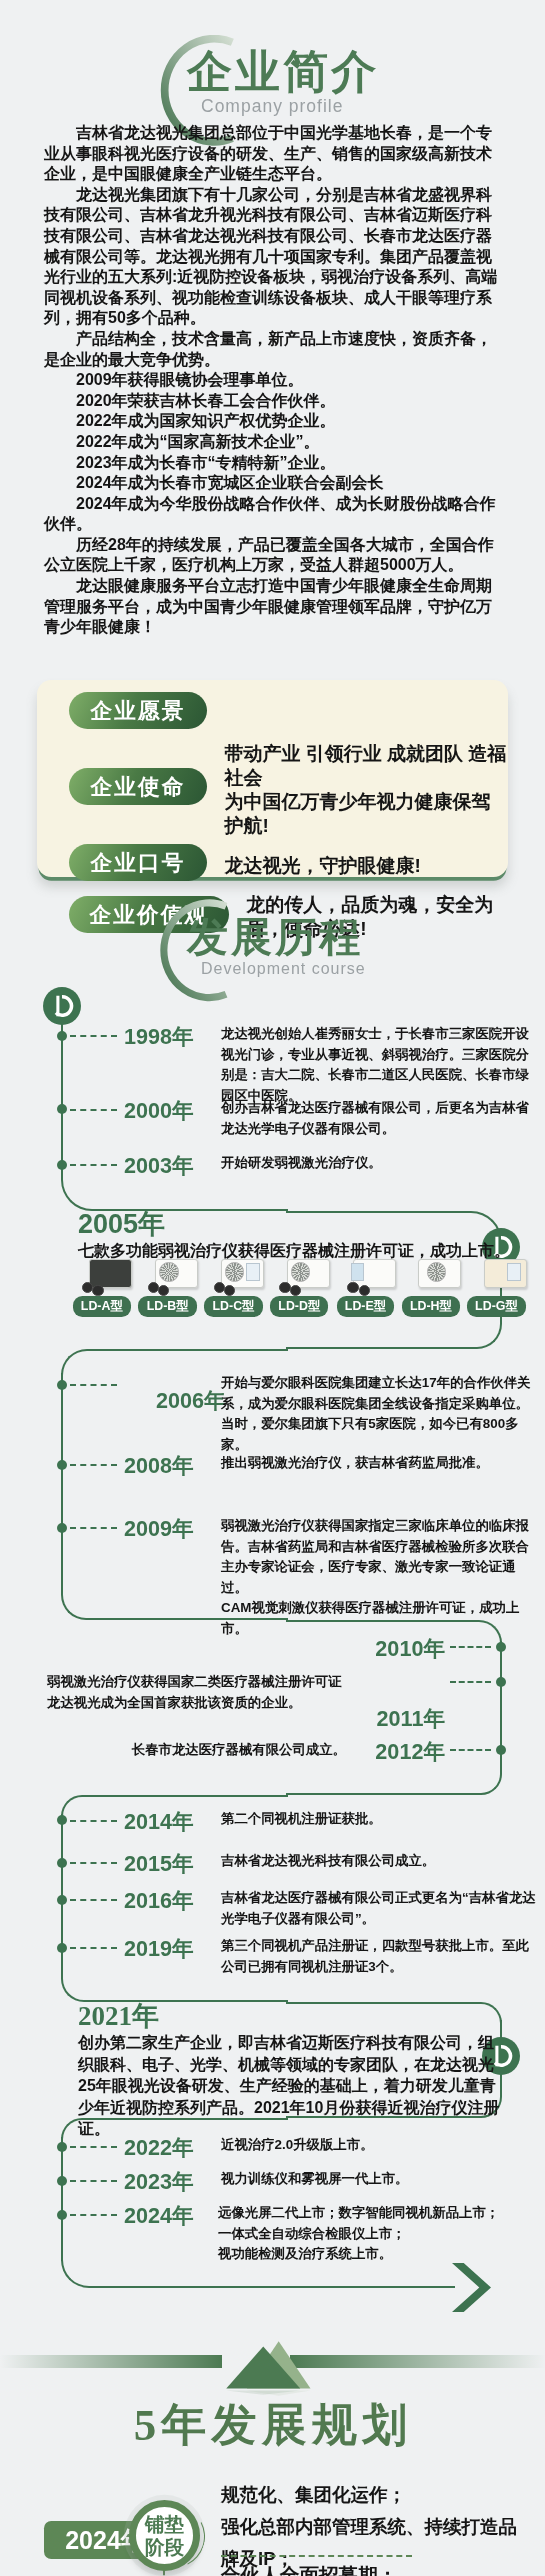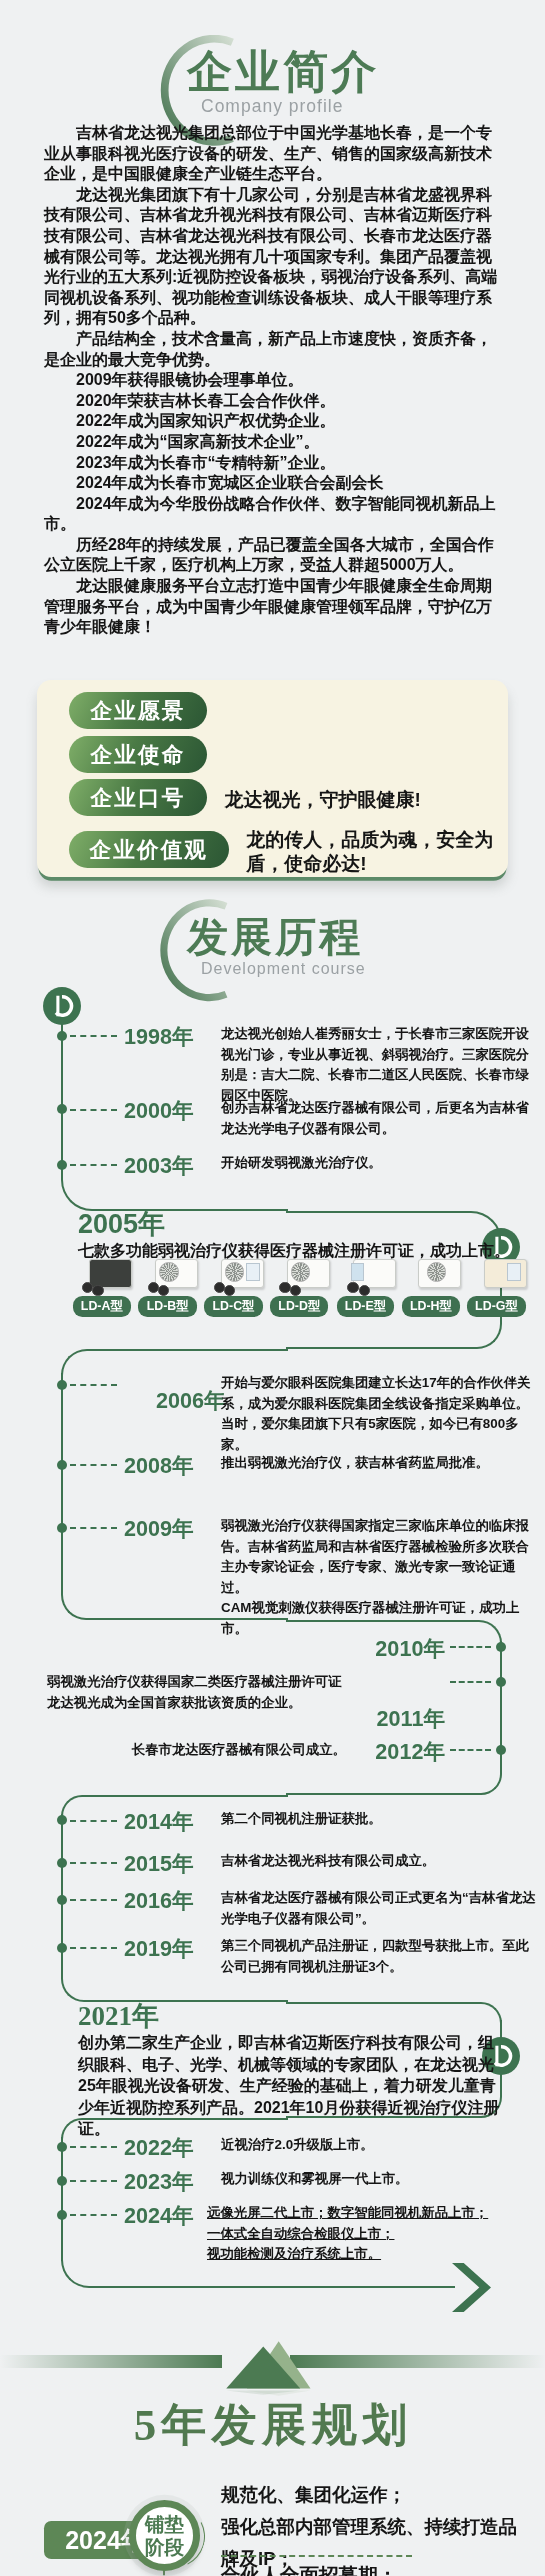--- a/index.html
+++ b/index.html
@@ -105,31 +105,33 @@
   <div id="intro">
     <p>吉林省龙达视光集团总部位于中国光学基地长春，是一个专业从事眼科视光医疗设备的研发、生产、销售的国家级高新技术企业，是中国眼健康全产业链生态平台。</p>
     <p>龙达视光集团旗下有十几家公司，分别是吉林省龙盛视界科技有限公司、吉林省龙升视光科技有限公司、吉林省迈斯医疗科技有限公司、吉林省龙达视光科技有限公司、长春市龙达医疗器械有限公司等。龙达视光拥有几十项国家专利。集团产品覆盖视光行业的五大系列:近视防控设备板块，弱视治疗设备系列、高端同视机设备系列、视功能检查训练设备板块、成人干眼等理疗系列，拥有50多个品种。</p>
     <p>产品结构全，技术含量高，新产品上市速度快，资质齐备，是企业的最大竞争优势。</p>
     <p>2009年获得眼镜协会理事单位。</p>
     <p>2020年荣获吉林长春工会合作伙伴。</p>
     <p>2022年成为国家知识产权优势企业。</p>
     <p>2022年成为“国家高新技术企业”。</p>
     <p>2023年成为长春市“专精特新”企业。</p>
     <p>2024年成为长春市宽城区企业联合会副会长</p>
-    <p>2024年成为今华股份战略合作伙伴、数字智能同视机新品上市。</p>
+    <p>2024年成为今华股份战略合作伙伴、成为长财股份战略合作伙伴。</p>
     <p>历经28年的持续发展，产品已覆盖全国各大城市，全国合作公立医院上千家，医疗机构上万家，受益人群超5000万人。</p>
     <p>龙达眼健康服务平台立志打造中国青少年眼健康全生命周期管理服务平台，成为中国青少年眼健康管理领军品牌，守护亿万青少年眼健康！</p>
   </div>
 
   <div id="values-box">
     <div class="vrow">
       <div class="vpill">企业愿景</div>
     </div>
     <div class="vrow">
       <div class="vpill">企业使命</div>
+      <div class="vtext">带动产业 引领行业 成就团队 造福社会
+为中国亿万青少年视力健康保驾护航!</div>
     </div>
     <div class="vrow">
       <div class="vpill">企业口号</div>
       <div class="vtext">龙达视光，守护眼健康!</div>
     </div>
     <div class="vrow">
       <div class="vpill">企业价值观</div>
       <div class="vtext">龙的传人，品质为魂，安全为盾，使命必达!</div>
     </div>
   </div>
@@ -325,21 +327,21 @@
     <div class="ms-text" style="left:221px;top:1148px;width:315px;">近视治疗2.0升级版上市。</div>
 
     <div class="dot" style="left:57px;top:1189px;"></div>
     <div class="dash-h" style="left:70px;top:1193px;width:47px;"></div>
     <div class="ms-year" style="left:124px;top:1180px;">2023年</div>
     <div class="ms-text" style="left:221px;top:1182px;width:315px;">视力训练仪和雾视屏一代上市。</div>
 
     <div class="dot" style="left:57px;top:1223px;"></div>
     <div class="dash-h" style="left:70px;top:1227px;width:47px;"></div>
     <div class="ms-year" style="left:124px;top:1214px;">2024年</div>
-    <div class="ms-text" style="left:207px;top:1216px;width:315px;text-decoration:underline;">远像光屏二代上市；数字智能同视机新品上市；
+    <div class="ms-text" style="left:218px;top:1216px;width:315px;">远像光屏二代上市；数字智能同视机新品上市；
 一体式全自动综合检眼仪上市；
 视功能检测及治疗系统上市。</div>
   </div>
 
   <div id="plan">
     <div class="bar l"></div>
     <div class="bar r"></div>
     <svg class="mtn" width="113" height="58" viewBox="0 0 220 112">
       <polygon points="60,96 122,4 184,96" fill="#95b28b"></polygon>
       <polygon points="20,96 92,14 164,96" fill="#4c7a52"></polygon>

